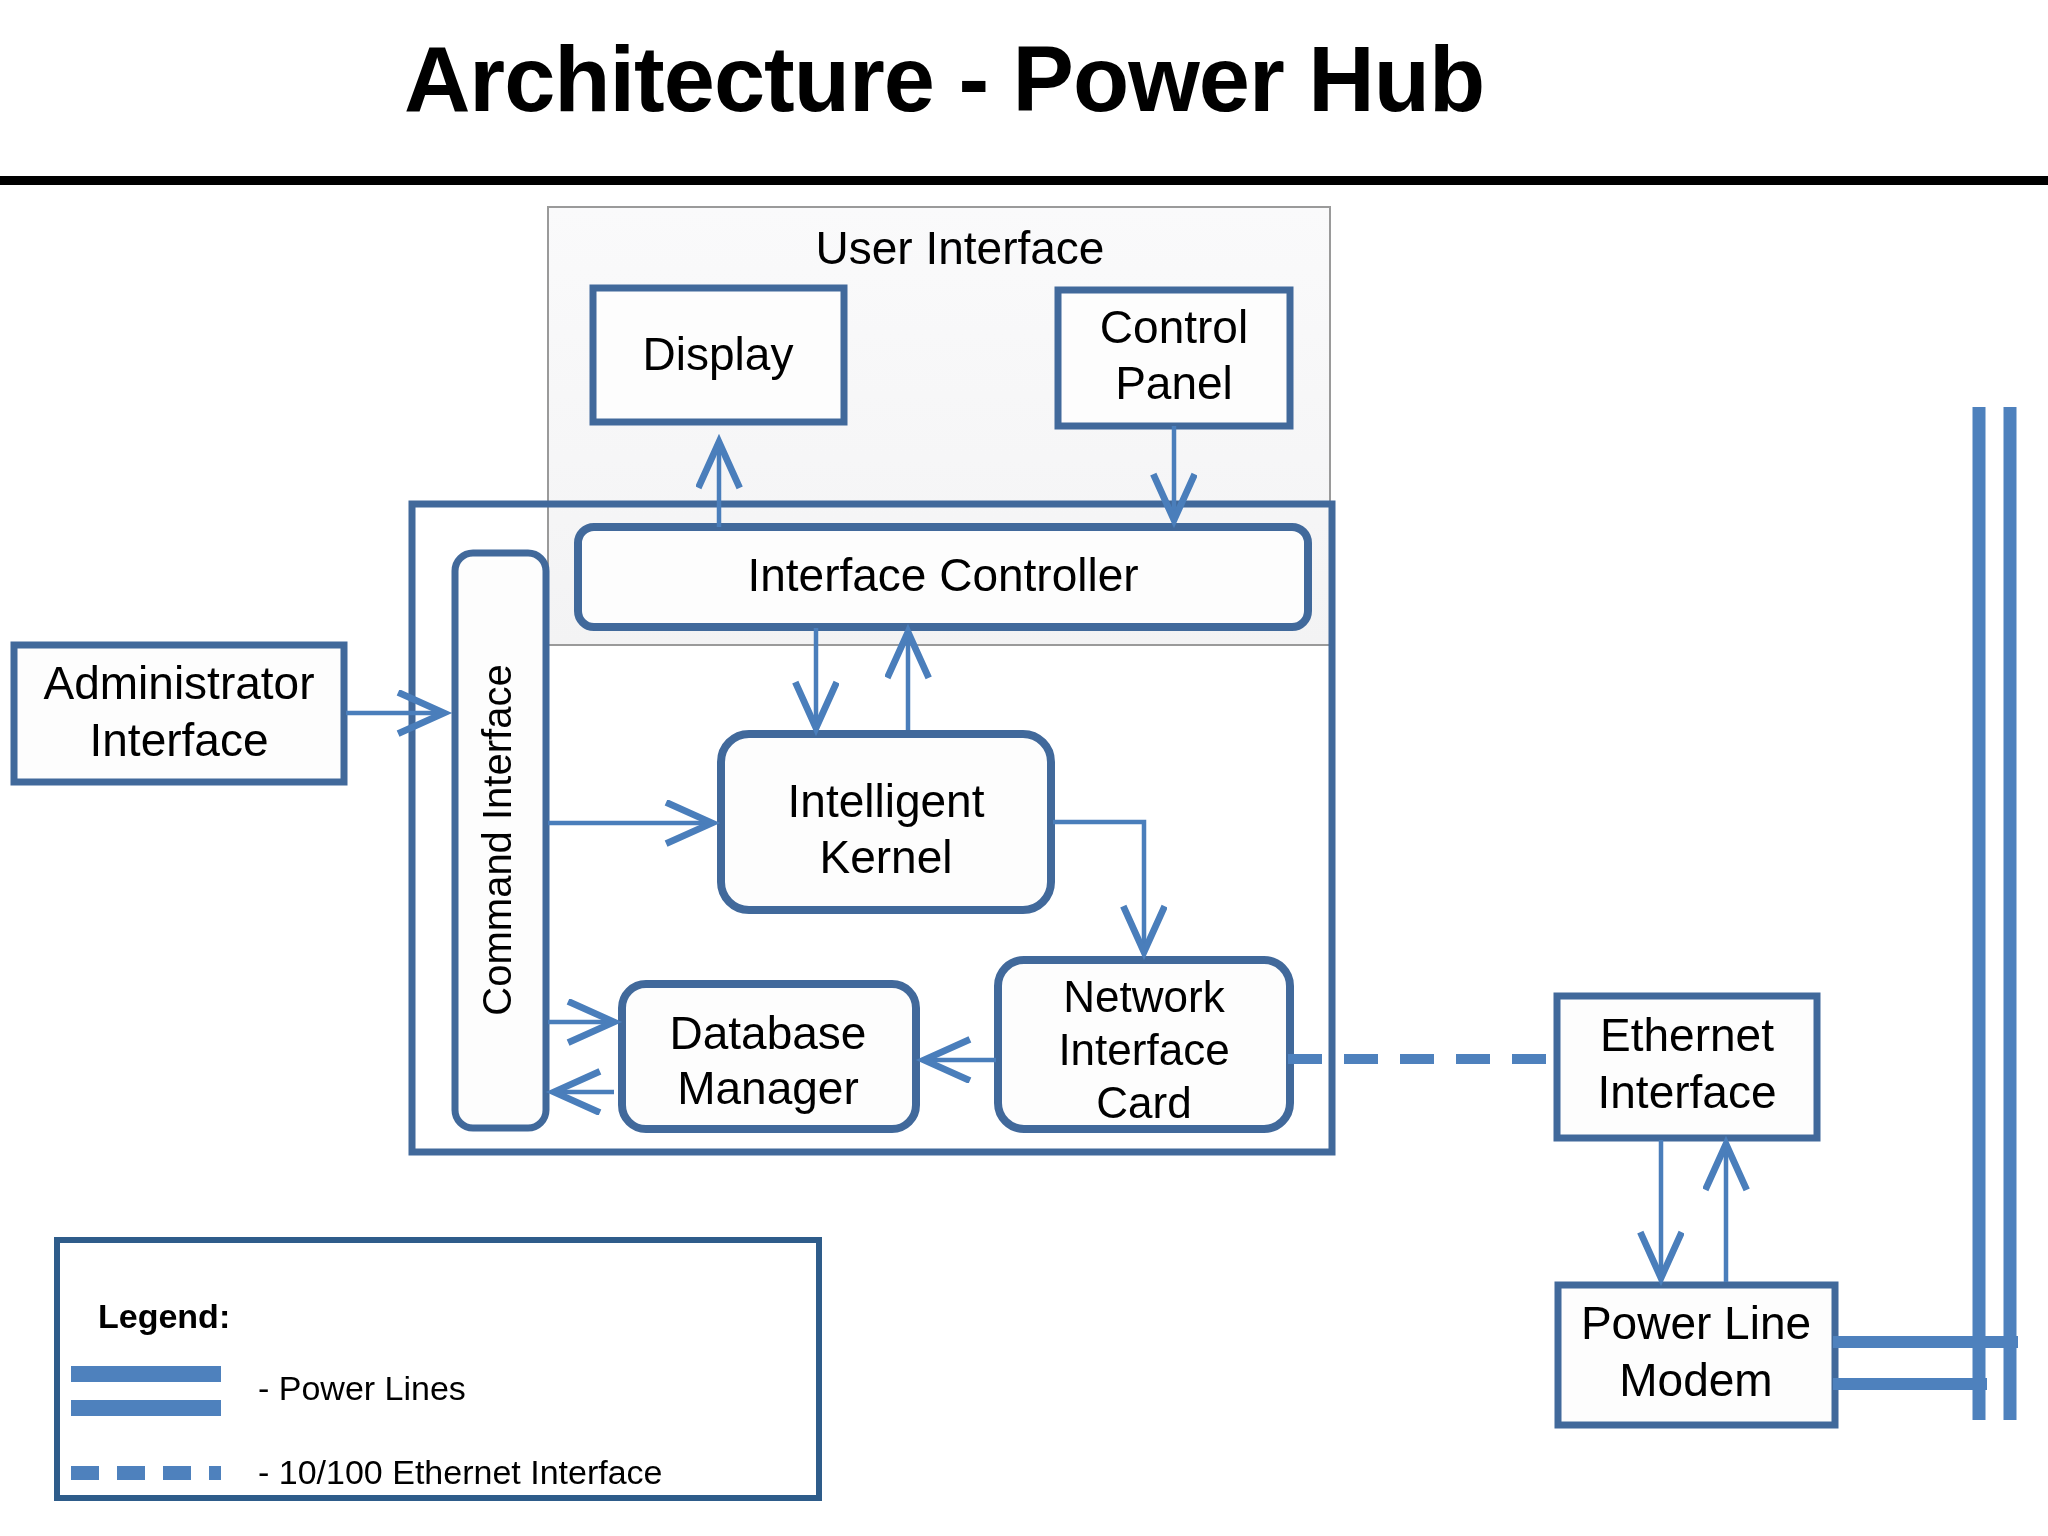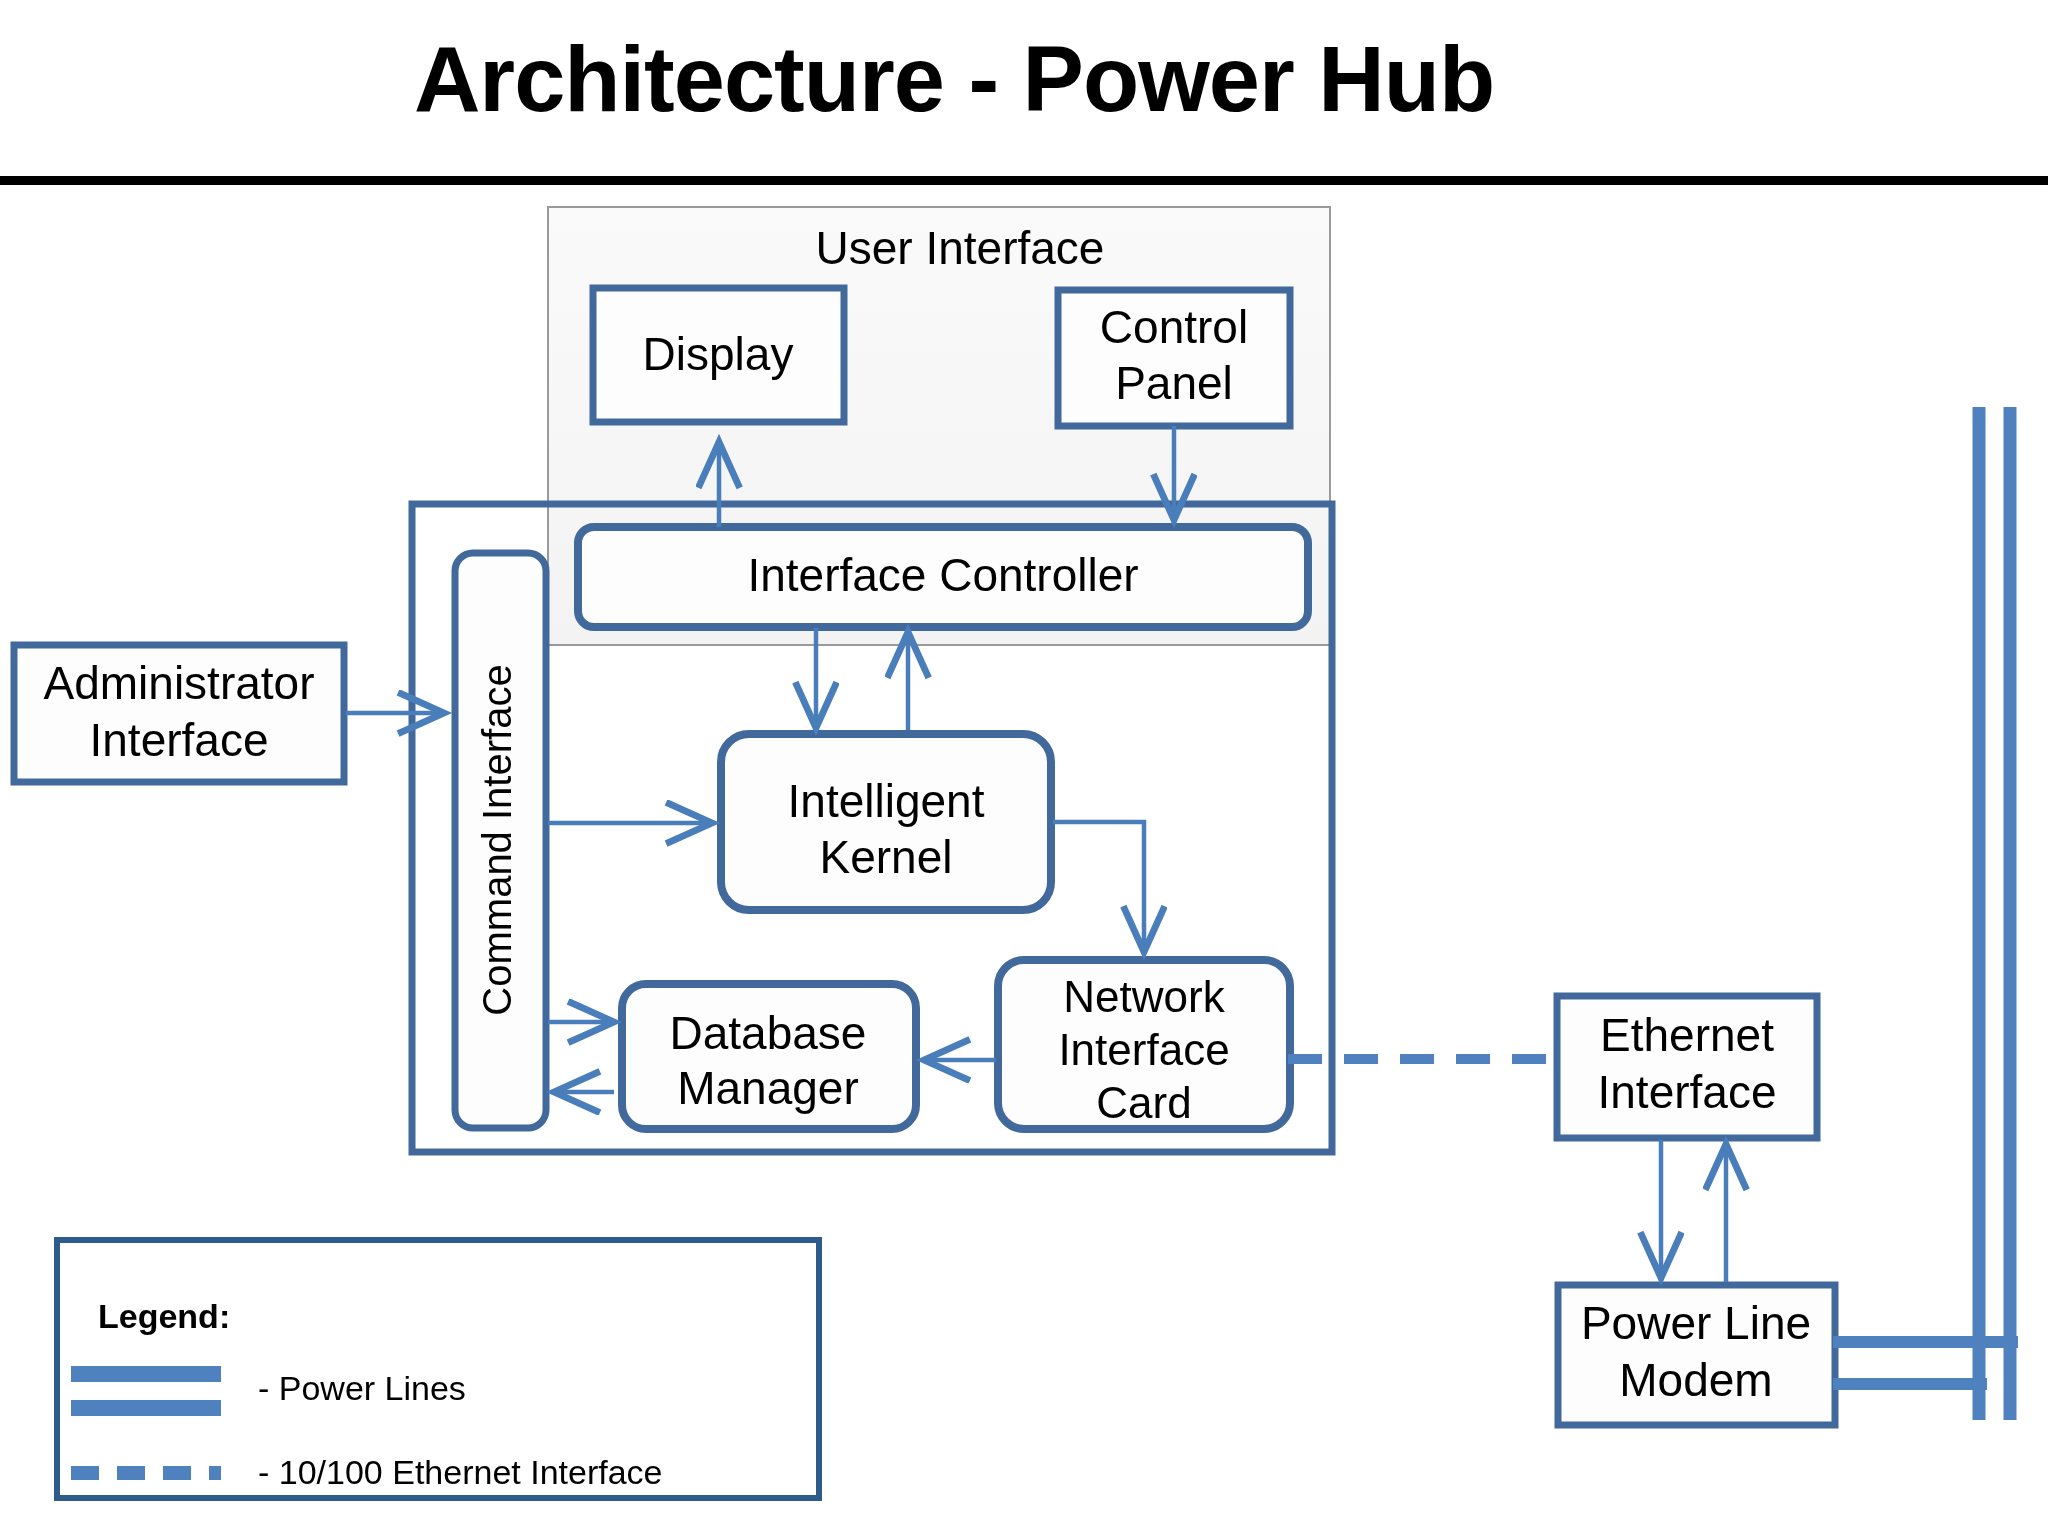--- a/index.html
+++ b/index.html
@@ -26,21 +26,20 @@
     top: 28px;
     left: 0;
     width: 1888px;
     text-align: center;
     font-size: 92px;
     font-weight: bold;
     color: #000000;
     letter-spacing: -1px;
     line-height: 1.12;
     font-family: "Liberation Sans", sans-serif;
-    padding-left: 10px;
   }
   .title-rule {
     position: absolute;
     left: 0;
     top: 176px;
     width: 2048px;
     height: 9px;
     background: #000000;
   }
   svg.diagram {

